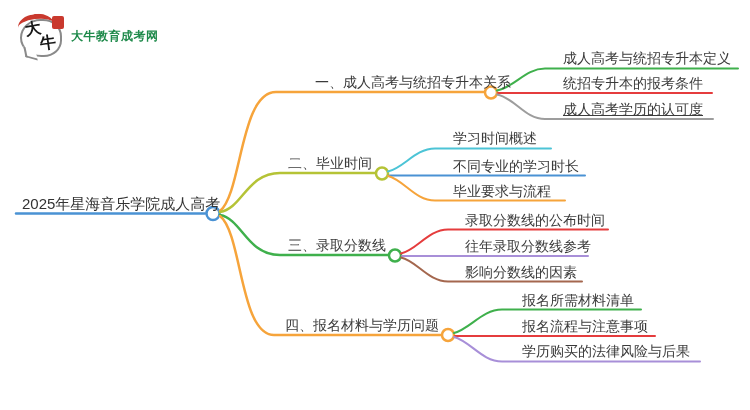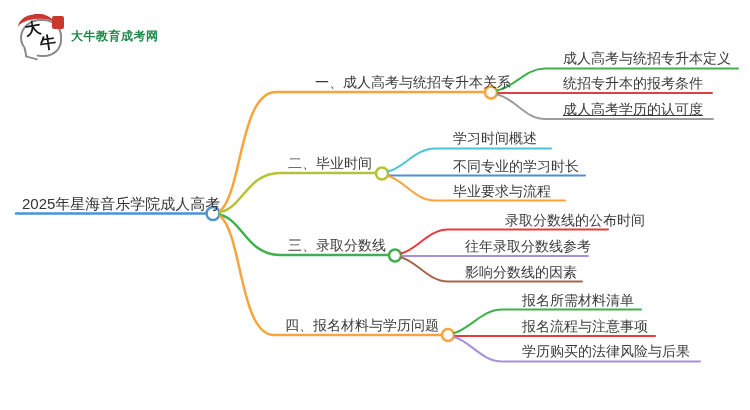--- a/index.html
+++ b/index.html
@@ -38,21 +38,21 @@
   .n-b1{left:287px;bottom:321px;margin-left:28px;}
   .n-b2{left:288px;bottom:240px;}
   .n-b3{left:288px;bottom:158px;}
   .n-b4{left:285px;bottom:78px;}
   .n-c11{left:563px;bottom:345px;}
   .n-c12{left:563px;bottom:320px;}
   .n-c13{left:563px;bottom:294px;text-decoration:underline;}
   .n-c21{left:453px;bottom:265px;}
   .n-c22{left:453px;bottom:237px;}
   .n-c23{left:453px;bottom:212px;}
-  .n-c31{left:465px;bottom:183px;margin-left:40px;}
+  .n-c31{left:465px;bottom:183px;}
   .n-c32{left:465px;bottom:157px;margin-top:13px;}
   .n-c33{left:465px;bottom:131px;}
   .n-c41{left:522px;bottom:103px;}
   .n-c42{left:522px;bottom:77px;margin-top:48px;}
   .n-c43{left:522px;bottom:52px;}
 </style>
 </head>
 <body>
 
 <div class="stage">

